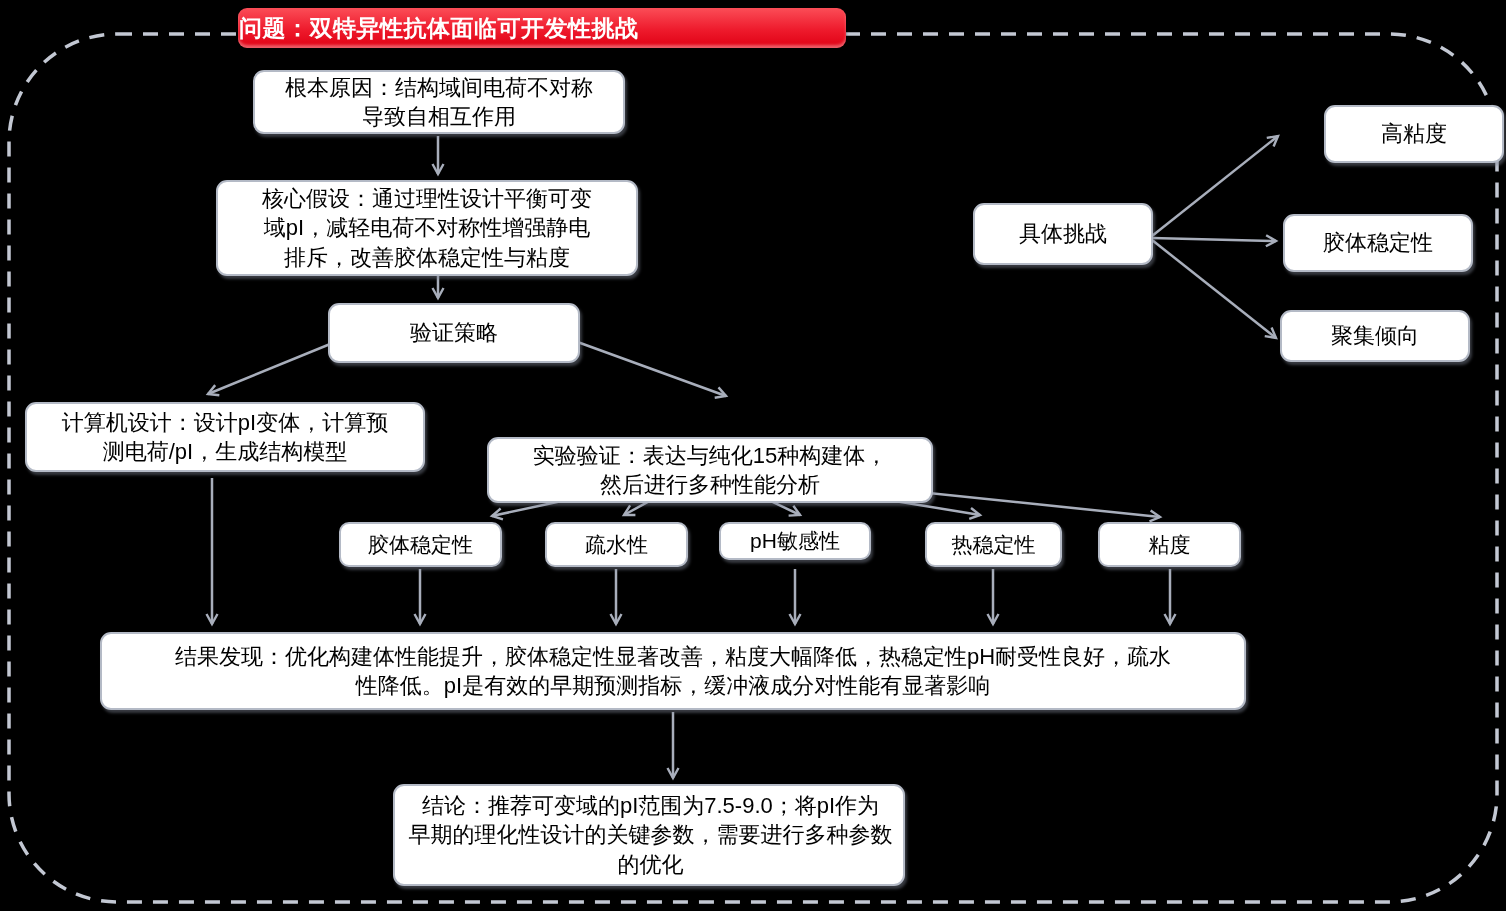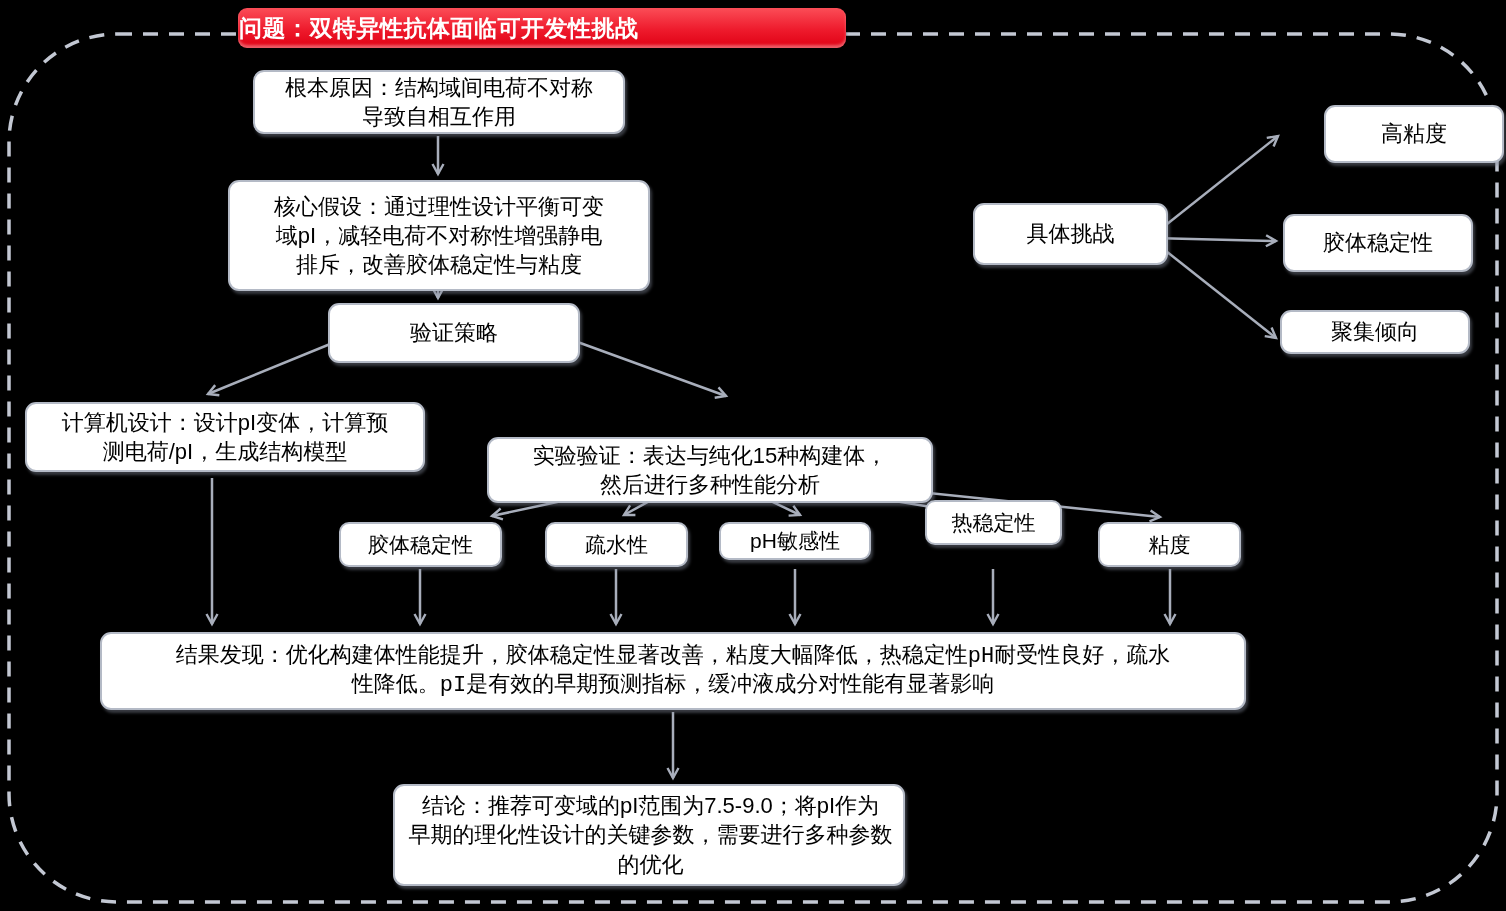--- a/index.html
+++ b/index.html
@@ -49,35 +49,35 @@
     font-weight: bold;
     display: flex;
     align-items: center;
     justify-content: flex-start;
     padding-left: 1px;
     box-sizing: border-box;
     letter-spacing: 0.5px;
   }
   
   #node-root-cause   { left: 253px;  top: 70px;  width: 372px;  height: 64px; }
-  #node-hypothesis   { left: 228px;  top: 180px; width: 422px;  height: 111px; text-align: center; }
+  #node-hypothesis   { left: 216px;  top: 180px; width: 422px;  height: 96px; text-align: center; }
   #node-strategy     { left: 328px;  top: 303px; width: 252px;  height: 60px; }
   #node-insilico     { left: 25px;   top: 402px; width: 400px;  height: 70px; }
   #node-experiment   { left: 487px;  top: 402px; width: 446px;  height: 66px; margin-top: 35px; }
   #node-assay-0      { left: 339px;  top: 522px; width: 163px;  height: 45px; }
   #node-assay-1      { left: 545px;  top: 522px; width: 143px;  height: 45px; }
   #node-assay-2      { left: 719px;  top: 522px; width: 152px;  height: 38px; }
-  #node-assay-3      { left: 925px;  top: 500px; width: 137px;  height: 45px; }
+  #node-assay-3      { left: 925px;  top: 522px; width: 137px;  height: 45px; }
   #node-assay-4      { left: 1098px; top: 522px; width: 143px;  height: 45px; }
-  #node-results      { left: 100px;  top: 632px; width: 1146px; height: 78px; font-family: Liberation Mono, monospace; }
+  #node-results      { left: 100px;  top: 632px; width: 1146px; height: 78px; }
   #node-conclusion   { left: 393px;  top: 784px; width: 512px;  height: 102px; padding-left: 13px; }
-  #node-challenge    { left: 973px;  top: 203px; width: 195px;  height: 62px; }
+  #node-challenge    { left: 973px;  top: 203px; width: 180px;  height: 62px; }
   #node-challenge-0  { left: 1283px; top: 105px; width: 180px;  height: 58px; margin-left: 41px; }
   #node-challenge-1  { left: 1283px; top: 214px; width: 190px;  height: 58px; }
-  #node-challenge-2  { left: 1280px; top: 310px; width: 190px;  height: 44px; }
+  #node-challenge-2  { left: 1280px; top: 310px; width: 190px;  height: 52px; }
 </style>
 </head>
 <body>
 
 <div id="canvas">
 
   <svg id="arrow-layer" viewBox="0 0 1506 911" xmlns="http://www.w3.org/2000/svg">
     <defs>
       <marker id="arw" markerWidth="16" markerHeight="16" refX="12" refY="7" orient="auto" markerUnits="userSpaceOnUse">
         <path d="M2,1.5 L12,7 L2,12.5" fill="none" stroke="#a8aebb" stroke-width="2.4"></path>

